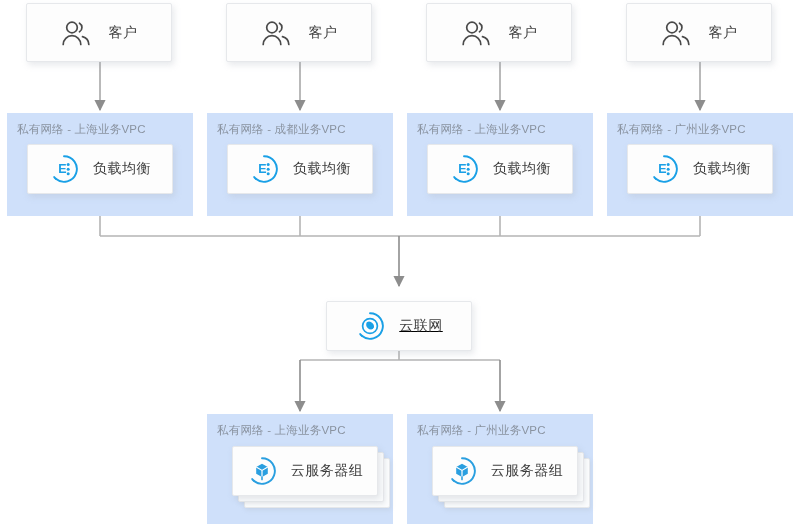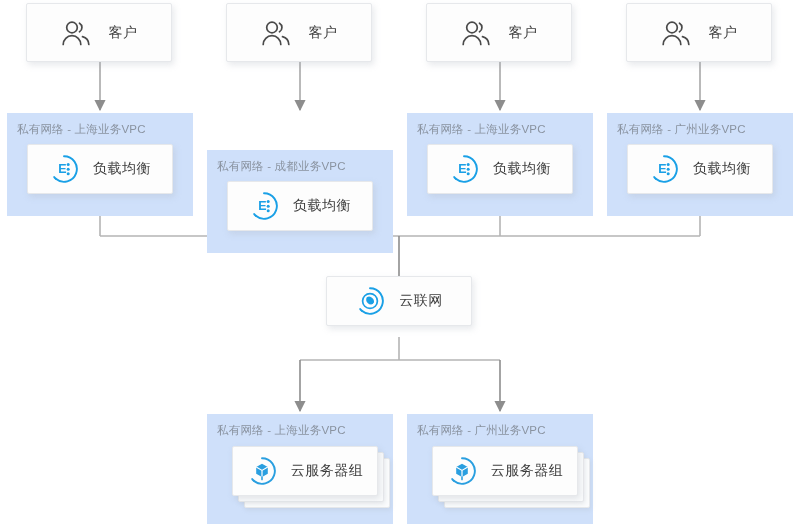--- a/index.html
+++ b/index.html
@@ -220,21 +220,21 @@
             <circle cx="19.2" cy="10.6" r="1.5" fill="#1aa0e6"></circle>
             <circle cx="19.2" cy="15.2" r="1.5" fill="#1aa0e6"></circle>
             <circle cx="19.2" cy="19.8" r="1.5" fill="#1aa0e6"></circle>
           </svg>
         </span>
         <span class="card-label">负载均衡</span>
       </div>
     </div>
   </div>
 
-  <div class="vpc" style="left:207px; top:113px; width:186px; height:103px;margin-top:37px;">
+  <div class="vpc" style="left:207px; top:113px; width:186px; height:103px;">
     <div class="vpc-title">私有网络 - 成都业务VPC</div>
     <div class="card svc-card">
       <div class="card-inner">
         <span class="icon">
           <svg width="30" height="30" viewBox="0 0 30 30">
             <path d="M15 2.2 a12.8 12.8 0 1 1 -8.2 22.6" fill="none" stroke="#1aa0e6" stroke-width="1.9" stroke-linecap="round"></path>
             <path d="M6.8 24.8 a12.8 12.8 0 0 1 -1.6 -1.7" fill="none" stroke="#1aa0e6" stroke-width="1.9" stroke-linecap="round"></path>
             <text x="9.2" y="19.4" font-family="'Liberation Sans',sans-serif" font-size="12.5" font-weight="bold" fill="#1aa0e6">E</text>
             <circle cx="19.2" cy="10.6" r="1.5" fill="#1aa0e6"></circle>
             <circle cx="19.2" cy="15.2" r="1.5" fill="#1aa0e6"></circle>
@@ -277,21 +277,21 @@
             <circle cx="19.2" cy="10.6" r="1.5" fill="#1aa0e6"></circle>
             <circle cx="19.2" cy="15.2" r="1.5" fill="#1aa0e6"></circle>
             <circle cx="19.2" cy="19.8" r="1.5" fill="#1aa0e6"></circle>
           </svg>
         </span>
         <span class="card-label">负载均衡</span>
       </div>
     </div>
   </div>
 
-  <div class="card" style="left:326px; top:276px; width:146px; height:50px;">
+  <div class="card" style="left:326px; top:301px; width:146px; height:50px;text-decoration:underline;">
     <div class="card-inner">
       <span class="icon">
         <svg width="30" height="30" viewBox="0 0 30 30">
           <path d="M15 2.2 a12.8 12.8 0 1 1 -8.2 22.6" fill="none" stroke="#1aa0e6" stroke-width="1.9" stroke-linecap="round"></path>
           <path d="M6.8 24.8 a12.8 12.8 0 0 1 -1.6 -1.7" fill="none" stroke="#1aa0e6" stroke-width="1.9" stroke-linecap="round"></path>
           <circle cx="15" cy="15" r="7.4" fill="none" stroke="#1aa0e6" stroke-width="1.7"></circle>
           <path d="M11.8 11.2 a5 5 0 0 1 6.6 6.8 a5 5 0 0 1 -6.6 -6.8 z" fill="#1aa0e6"></path>
           <path d="M11.2 18.4 a5.2 5.2 0 0 0 7.4 -7.4" fill="none" stroke="#ffffff" stroke-width="1.5"></path>
         </svg>
       </span>

